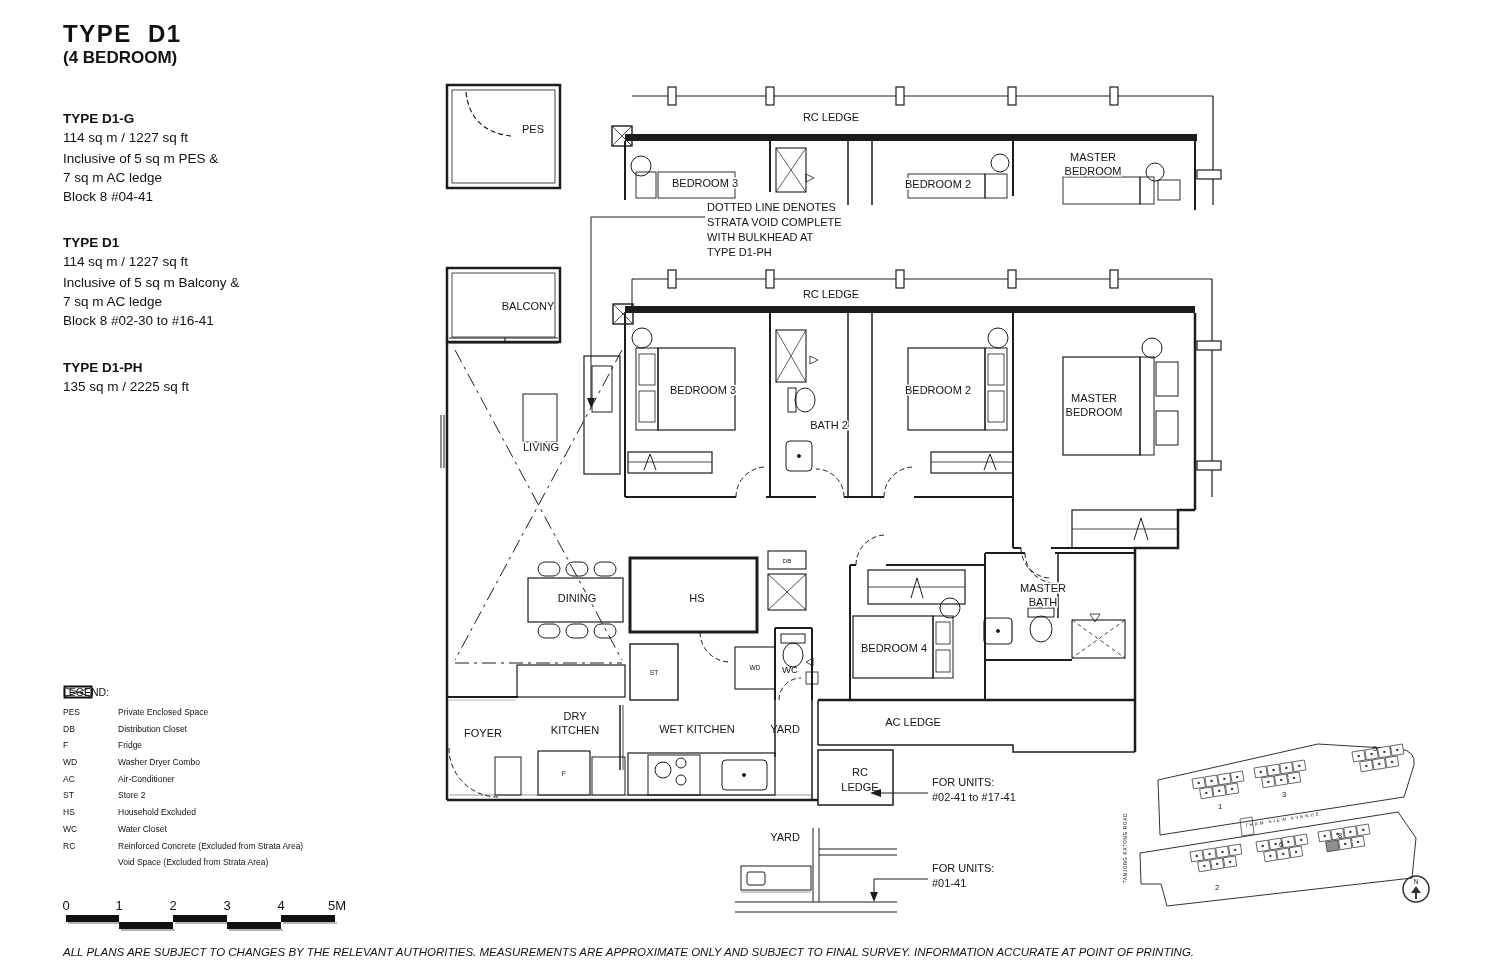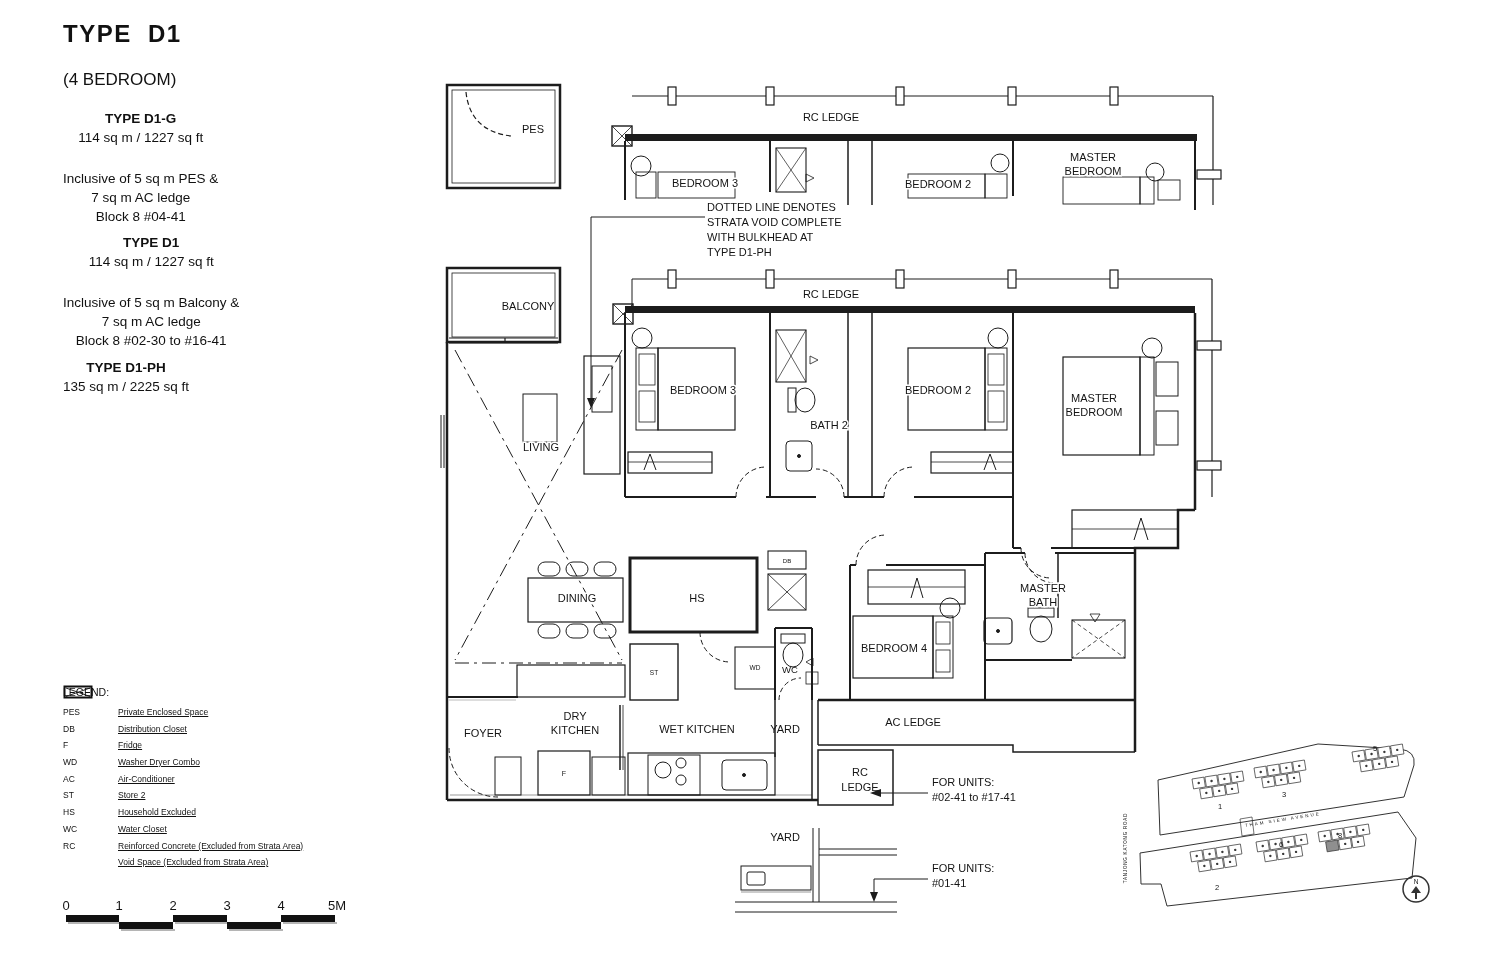--- a/index.html
+++ b/index.html
@@ -3,29 +3,29 @@
 <meta charset="utf-8">
 <style>
   html,body{margin:0;padding:0;background:#fff;}
   #page{position:relative;width:1508px;height:973px;background:#fff;overflow:hidden;
         font-family:"Liberation Sans",sans-serif;color:#111;}
   svg{position:absolute;left:0;top:0;}
   svg text{font-family:"Liberation Sans",sans-serif;fill:#141414;}
   svg text.halo{paint-order:stroke;stroke:#ffffff;stroke-width:3px;}
   #title-block{position:absolute;left:63px;top:20px;}
   .t1{font-size:24px;font-weight:bold;letter-spacing:1.5px;white-space:pre;}
-  .t2{font-size:17px;font-weight:normal;margin-top:22px;}
-  .unit-sec{position:absolute;left:63px;font-size:13.5px;line-height:19px;text-align:center;}
+  .t2{font-size:17px;font-weight:bold;margin-top:0;}
+  .unit-sec{position:absolute;left:63px;font-size:13.5px;line-height:19px;}
   .uname{font-weight:bold;}
-  .uinc{margin-top:22px;}
+  .uinc{margin-top:2px;}
   #legend{position:absolute;left:63px;top:686px;}
   .lg-title{font-size:10.5px;margin-bottom:9px;}
   .lrow{display:flex;align-items:flex-start;height:16.7px;font-size:8.5px;}
   .labbr{width:55px;flex:0 0 55px;}
-  .ldesc{flex:1;text-decoration:underline;}
+  .ldesc{flex:1;}
   .void-sym{display:inline-block;margin-top:-1px;}
   #disclaimer{position:absolute;left:63px;top:946px;font-size:11.5px;font-style:italic;white-space:nowrap;}
 </style>
 </head>
 <body>
 
 <div id="page">
 
 <svg width="1508" height="973" viewBox="0 0 1508 973">
 
@@ -545,14 +545,15 @@
             <svg width="30" height="14" class="void-sym">
               <rect x="1.5" y="1.5" width="27" height="11" fill="none" stroke="#111" stroke-width="2"></rect>
               <path d="M 3,3 L 27,11.5 M 27,3 L 3,11.5" stroke="#111" stroke-width="0.9" fill="none"></path>
             </svg>
           </span>
           <span class="ldesc">Void Space (Excluded from Strata Area)</span>
         </div>
       </div>
 </div>
 
+<div id="disclaimer">ALL PLANS ARE SUBJECT TO CHANGES BY THE RELEVANT AUTHORITIES. MEASUREMENTS ARE APPROXIMATE ONLY AND SUBJECT TO FINAL SURVEY. INFORMATION ACCURATE AT POINT OF PRINTING.</div>
 
 </div>
 
 </body></html>

